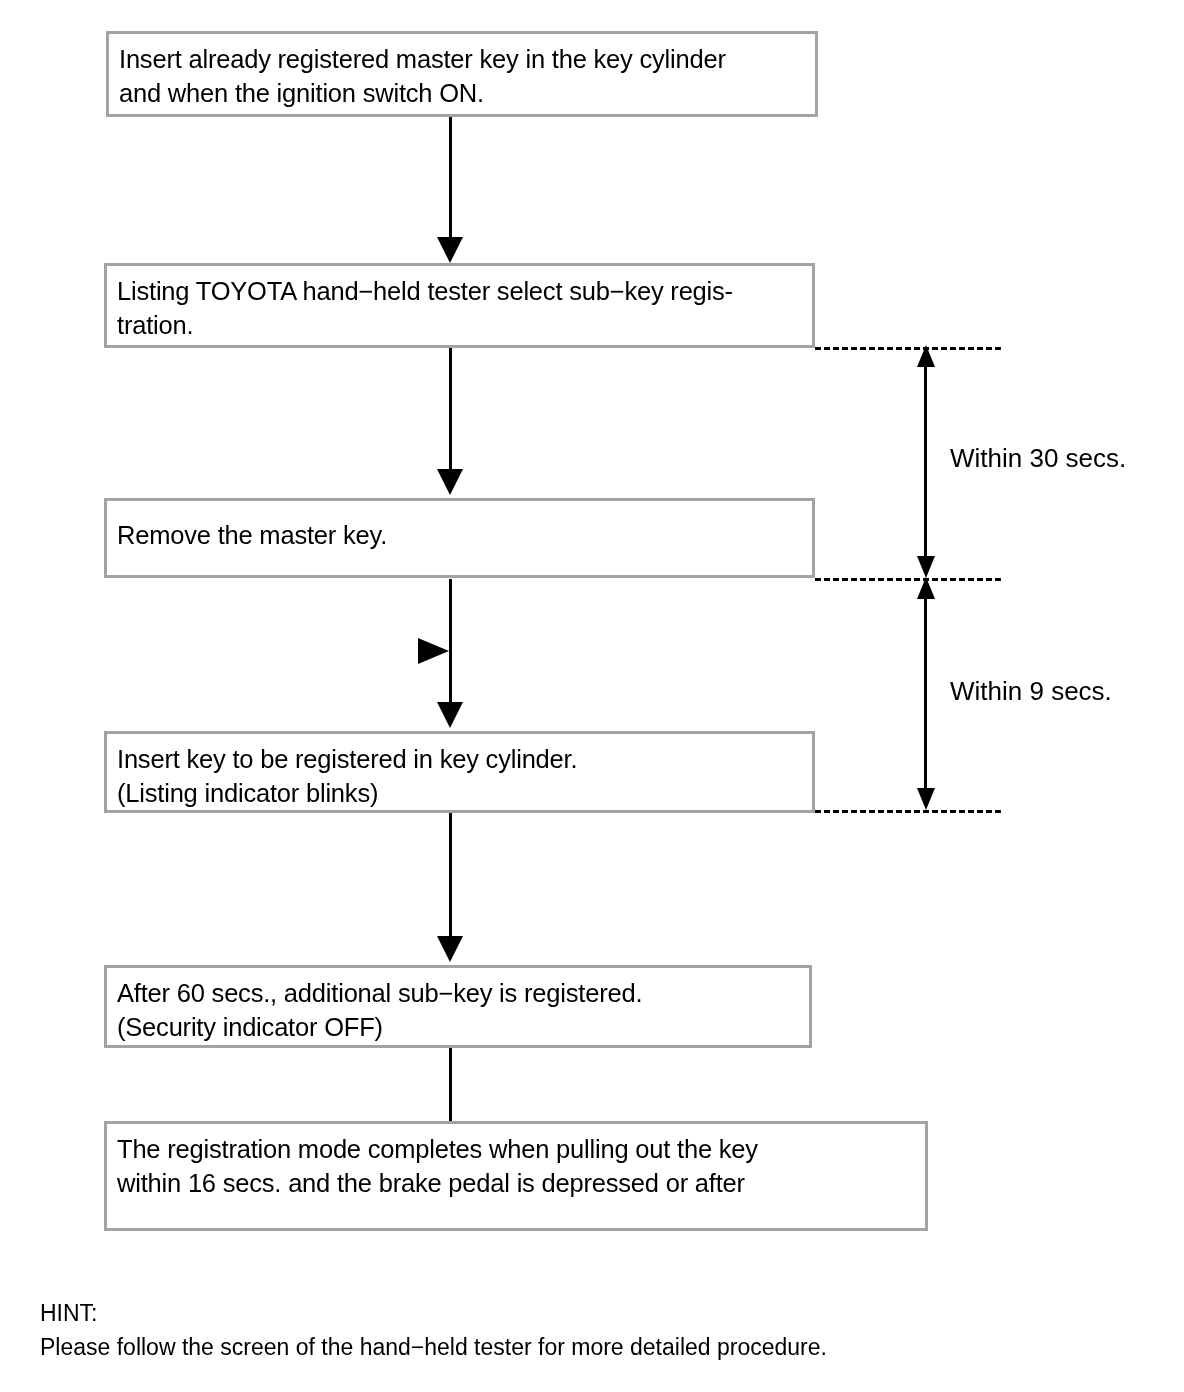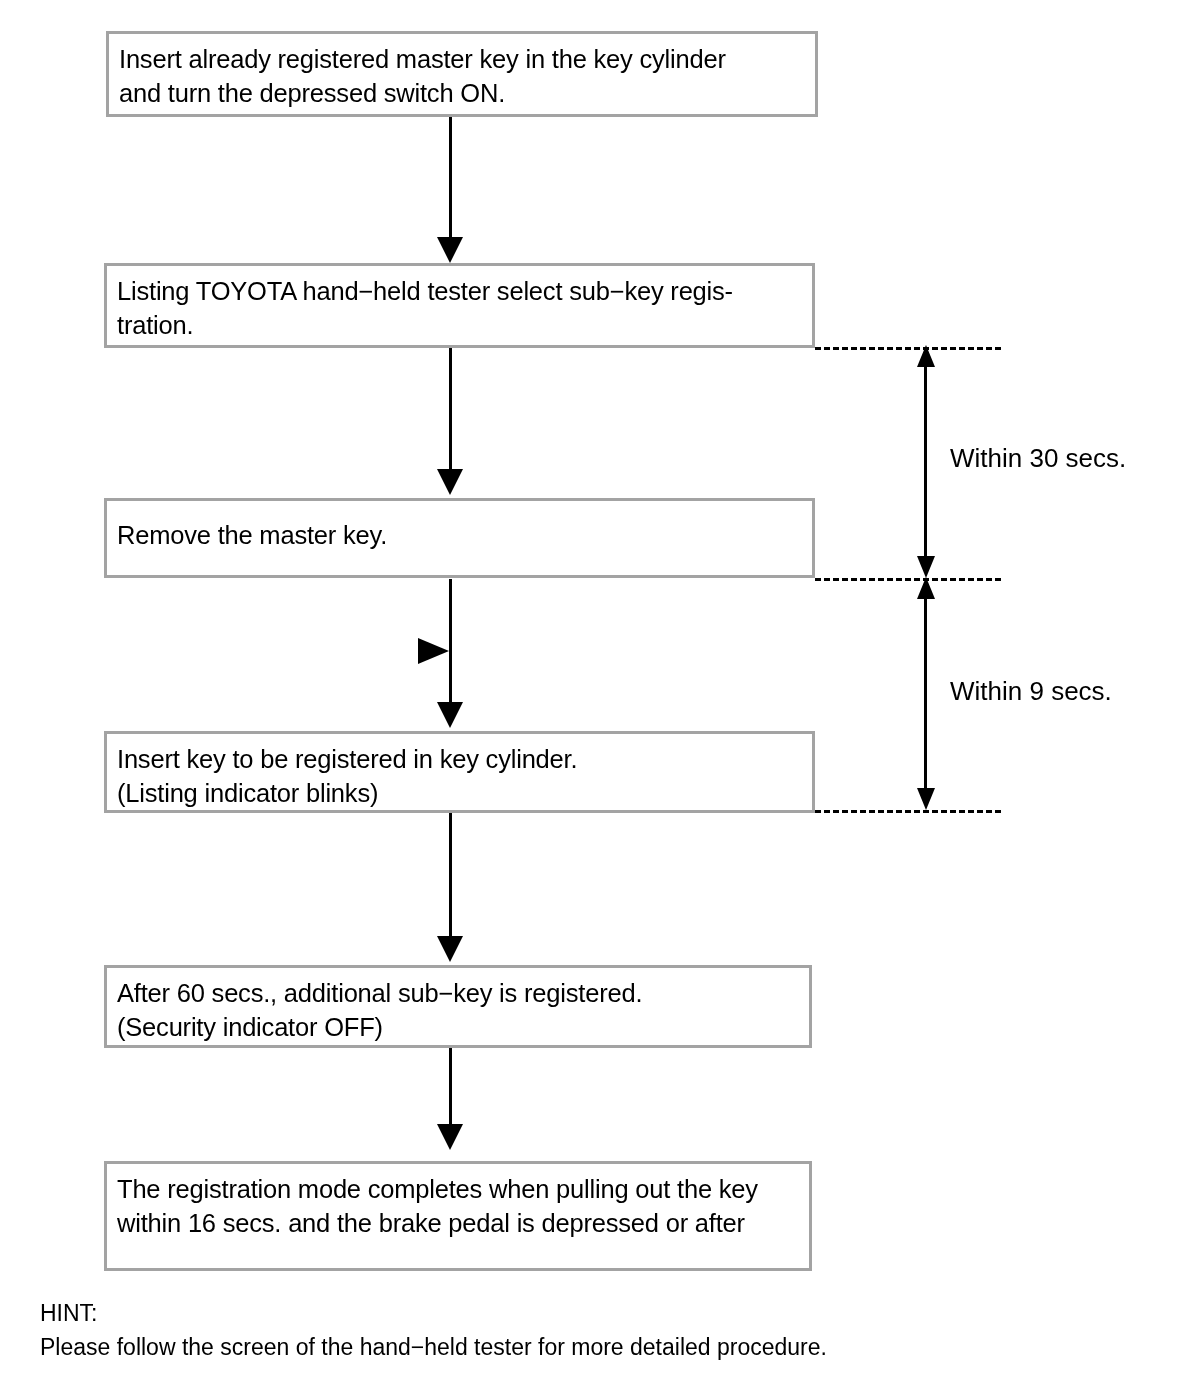--- a/index.html
+++ b/index.html
@@ -104,21 +104,21 @@
     font-weight: 500;
   }
 </style>
 </head>
 <body>
 
 <div id="page">
 
   <div class="node" style="left:106px; top:31px; width:712px; height:86px;">
     <div class="line">Insert already registered master key in the key cylinder</div>
-    <div class="line">and turn the depressed switch ON.</div>
+    <div class="line">and when the ignition switch ON.</div>
   </div>
 
   <div class="vline" style="left:449px; top:117px; height:126px;"></div>
   <div class="arrow-down" style="left:437px; top:237px;"></div>
 
   <div class="node" style="left:104px; top:263px; width:711px; height:85px;">
     <div class="line">Listing TOYOTA hand−held tester select sub−key regis-</div>
     <div class="line">tration.</div>
   </div>
 
@@ -142,21 +142,21 @@
   <div class="arrow-down" style="left:437px; top:936px;"></div>
 
   <div class="node" style="left:104px; top:965px; width:708px; height:83px;">
     <div class="line">After 60 secs., additional sub−key is registered.</div>
     <div class="line">(Security indicator OFF)</div>
   </div>
 
   <div class="vline" style="left:449px; top:1048px; height:80px;"></div>
   <div class="arrow-down" style="left:437px; top:1124px;"></div>
 
-  <div class="node" style="left:104px; top:1161px; width:708px; height:110px;">
+  <div class="node" style="left:104px; top:1121px; width:824px; height:110px;">
     <div class="line">The registration mode completes when pulling out the key</div>
     <div class="line">within 16 secs. and the brake pedal is depressed or after</div>
   </div>
 
   <div class="dashline" style="left:815px; top:347px; width:186px;"></div>
   <div class="dashline" style="left:815px; top:578px; width:186px;"></div>
   <div class="dashline" style="left:815px; top:810px; width:186px;"></div>
 
   <div class="measure-arrow-up" style="left:917px; top:345px;"></div>
   <div class="measure-line" style="left:924px; top:352px; height:220px;"></div>

